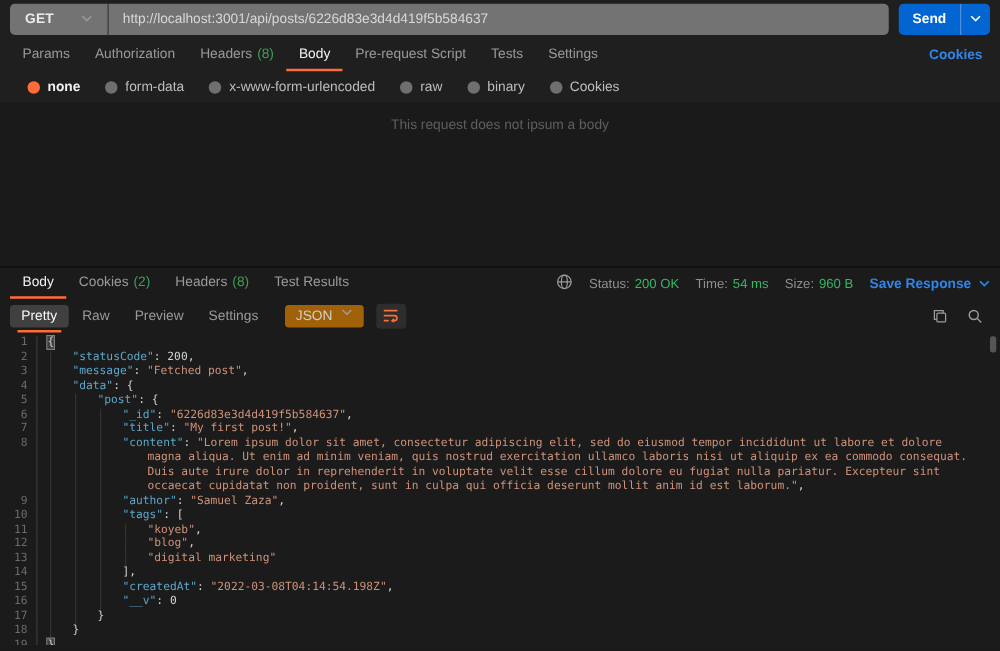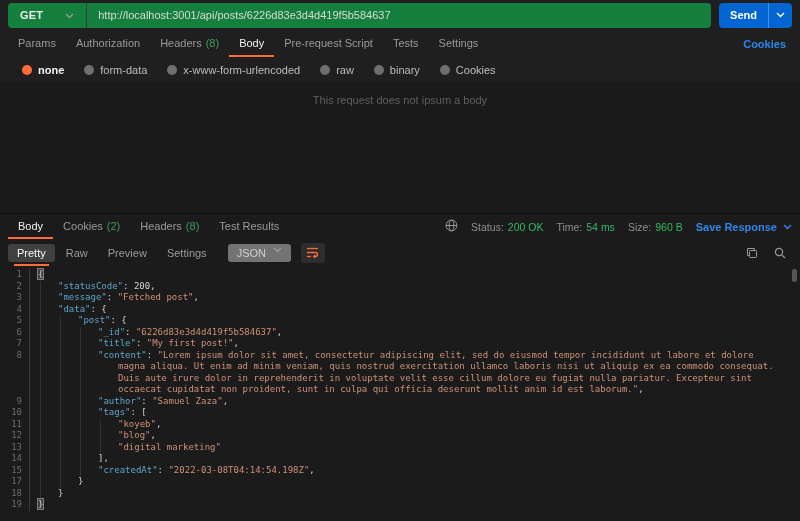--- a/index.html
+++ b/index.html
@@ -4,21 +4,21 @@
 <style>
   * { margin:0; padding:0; box-sizing:border-box; }
   html,body { background:#111; }
   body { font-family:"Liberation Sans", sans-serif; }
   .app { position:relative; width:800px; height:521px; background:#1a1a1a; overflow:hidden;
          color:#d6d6d6; font-size:11px; }
 
   
   .req-top { background:#1f1f1f; }
   .url-row { display:flex; align-items:center; gap:8px; padding:4px 8px; height:30px; }
-  .url-group { flex:1; display:flex; align-items:stretch; background:#15803d; border-radius:4px; height:25px;justify-content:space-between; }
+  .url-group { flex:1; display:flex; align-items:stretch; background:#737373; border-radius:4px; height:25px;justify-content:space-between; }
   .method-select { display:flex; align-items:center; gap:22px; padding:0 12px; cursor:pointer;
                    border-right:1px solid #3a3a3a; }
   .method-label { font-weight:bold; color:#ececec; letter-spacing:.2px; }
   .url-input { flex:1; display:flex; align-items:center; padding:0 11px; color:#d8d8d8;
                white-space:nowrap; overflow:hidden; }
   .send-btn { display:flex; align-items:stretch; height:25px; background:#0265d2; border-radius:4px;
               color:#fff; font-weight:bold; cursor:pointer; overflow:hidden; }
   .send-main { display:flex; align-items:center; padding:0 11px; }
   .send-chev { display:flex; align-items:center; padding:0 7px; border-left:1px solid rgba(255,255,255,.28); }
 
@@ -43,21 +43,21 @@
   .resp-tabs { display:flex; align-items:center; height:100%; }
   .resp-meta { margin-left:auto; display:flex; align-items:center; gap:13px; color:#8f8f8f; font-size:10.5px; }
   .meta-pair { display:flex; gap:4px; white-space:nowrap; }
   .meta-val { color:#35b764; }
   .save-resp { display:flex; align-items:center; gap:6px; color:#2f86eb; font-weight:bold; font-size:11px; cursor:pointer; }
 
   .view-bar { display:flex; align-items:center; height:27px; padding:0 8px; gap:4px; }
   .view { position:relative; padding:3px 9px; border-radius:3px; color:#9a9a9a; cursor:pointer; }
   .view.active { background:#404040; color:#fafafa; }
   .view.active::after { content:""; position:absolute; left:6px; right:6px; bottom:-4px; height:2px; background:#ff6c37; }
-  .format-select { margin-left:8px; display:flex; align-items:flex-start; gap:7px; background:#737373;
+  .format-select { margin-left:8px; display:flex; align-items:flex-start; gap:7px; background:#a16207;
                    border-radius:3px; padding:3px 9px; color:#cfcfcf; cursor:pointer; }
   .icon-btn { display:flex; align-items:center; justify-content:center; width:24px; height:20px;
               border-radius:3px; cursor:pointer; }
   .wrap-btn { background:#2d2d2d; margin-left:6px; }
   .bar-spacer { flex:1; }
 
   
   .code-area { position:relative; flex:1; overflow:hidden; padding-top:3px;
                font-family:"DejaVu Sans Mono", monospace; font-size:9px; line-height:11.5px; }
   .cl { display:flex; }
@@ -296,20 +296,24 @@
         </div>
         <div class="cl">
           <span class="ln">14</span>
           <span class="lc" style="padding-left: 68px;"><span class="g" style="left: 10px;"></span><span class="g" style="left: 30px;"></span><span class="g" style="left: 50px;"></span><span class="tk-p">],</span></span>
         </div>
         <div class="cl">
           <span class="ln">15</span>
           <span class="lc" style="padding-left: 68px;"><span class="g" style="left: 10px;"></span><span class="g" style="left: 30px;"></span><span class="g" style="left: 50px;"></span><span class="tk-k">"createdAt"</span><span class="tk-p">: </span><span class="tk-s">"2022-03-08T04:14:54.198Z"</span><span class="tk-p">,</span></span>
         </div>
         <div class="cl">
+          <span class="ln">16</span>
+          <span class="lc" style="padding-left: 68px;"><span class="g" style="left: 10px;"></span><span class="g" style="left: 30px;"></span><span class="g" style="left: 50px;"></span><span class="tk-k">"__v"</span><span class="tk-p">: </span><span class="tk-n">0</span></span>
+        </div>
+        <div class="cl">
           <span class="ln">17</span>
           <span class="lc" style="padding-left: 48px;"><span class="g" style="left: 10px;"></span><span class="g" style="left: 30px;"></span><span class="tk-p">}</span></span>
         </div>
         <div class="cl">
           <span class="ln">18</span>
           <span class="lc" style="padding-left: 28px;"><span class="g" style="left: 10px;"></span><span class="tk-p">}</span></span>
         </div>
         <div class="cl">
           <span class="ln">19</span>
           <span class="lc" style="padding-left: 8px;"><span class="tk-p hl">}</span></span>

